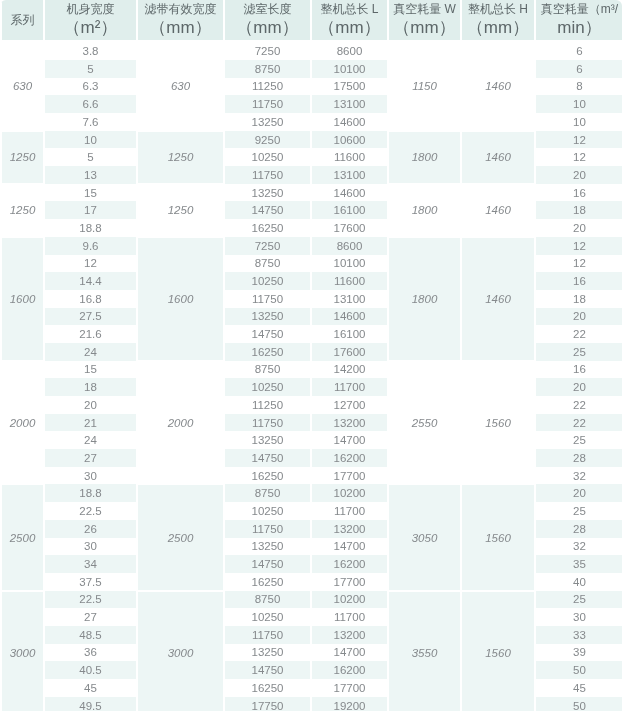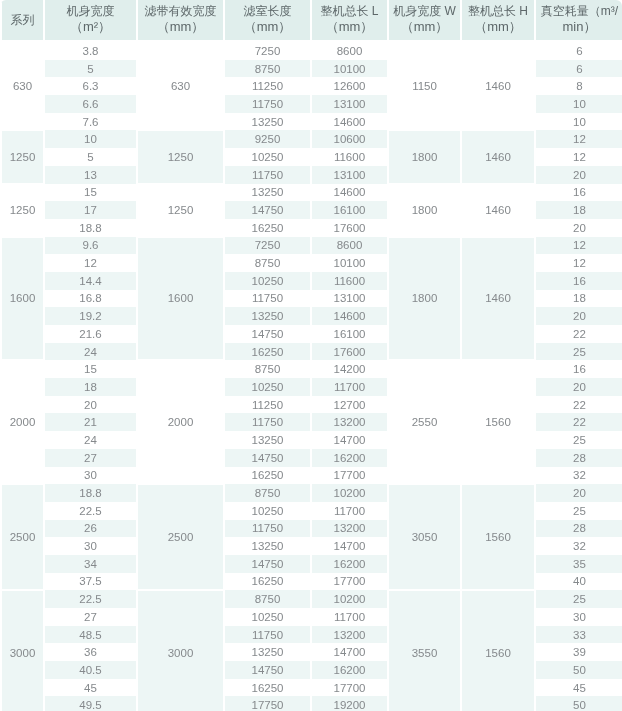--- a/index.html
+++ b/index.html
@@ -11,31 +11,31 @@
     background:#e0eeec;
     color:#5d6769;
     font-size:12px;
     font-weight:400;
     height:36px;
     line-height:1.25;
     padding:2px 1px;
     border-left:2px solid #ffffff;
     border-bottom:2px solid #ffffff;
   }
-  thead th .unit{display:block;font-size:13px;}
+  thead th .unit{display:block;font-size:17px;}
   tbody td{
     font-size:11.5px;
     color:#85898c;
     height:17.7px;
     padding:0 1px;
     border-left:2px solid #ffffff;
     background:#ffffff;
   }
   td.tint, th.tint{background:#edf6f5;}
-  td.merged{border-top:2px solid #ffffff;}
+  td.merged{border-top:2px solid #ffffff;font-style:italic;}
 </style>
 </head>
 <body>
 
 <div class="table-wrap">
   <table>
     <colgroup id="cols">
         <col style="width: 43px;">
         <col style="width: 93px;">
         <col style="width: 87px;">
@@ -45,21 +45,21 @@
         <col style="width: 74px;">
         <col style="width: 88px;">
       </colgroup>
     <thead>
       <tr id="header-row">
           <th><span>系列</span></th>
           <th><span>机身宽度</span><span class="unit">（m²）</span></th>
           <th><span>滤带有效宽度</span><span class="unit">（mm）</span></th>
           <th><span>滤室长度</span><span class="unit">（mm）</span></th>
           <th><span>整机总长 L</span><span class="unit">（mm）</span></th>
-          <th><span>机身宽度 W</span><span class="unit">（mm）</span></th>
+          <th><span>真空耗量 W</span><span class="unit">（mm）</span></th>
           <th><span>整机总长 H</span><span class="unit">（mm）</span></th>
           <th><span>真空耗量（m³/</span><span class="unit">min）</span></th>
         </tr>
     </thead>
     <tbody id="table-body">
         <tr>
           <td class="merged" rowspan="5">630</td>
           <td>3.8</td>
           <td class="merged" rowspan="5">630</td>
           <td>7250</td>
@@ -70,21 +70,21 @@
         </tr>
         <tr>
           <td class="tint">5</td>
           <td class="tint">8750</td>
           <td class="tint">10100</td>
           <td class="tint">6</td>
         </tr>
         <tr>
           <td>6.3</td>
           <td>11250</td>
-          <td>12600</td>
+          <td>17500</td>
           <td>8</td>
         </tr>
         <tr>
           <td class="tint">6.6</td>
           <td class="tint">11750</td>
           <td class="tint">13100</td>
           <td class="tint">10</td>
         </tr>
         <tr>
           <td>7.6</td>
@@ -158,21 +158,21 @@
           <td class="tint">11600</td>
           <td class="tint">16</td>
         </tr>
         <tr>
           <td>16.8</td>
           <td>11750</td>
           <td>13100</td>
           <td>18</td>
         </tr>
         <tr>
-          <td class="tint">19.2</td>
+          <td class="tint">27.5</td>
           <td class="tint">13250</td>
           <td class="tint">14600</td>
           <td class="tint">20</td>
         </tr>
         <tr>
           <td>21.6</td>
           <td>14750</td>
           <td>16100</td>
           <td>22</td>
         </tr>

